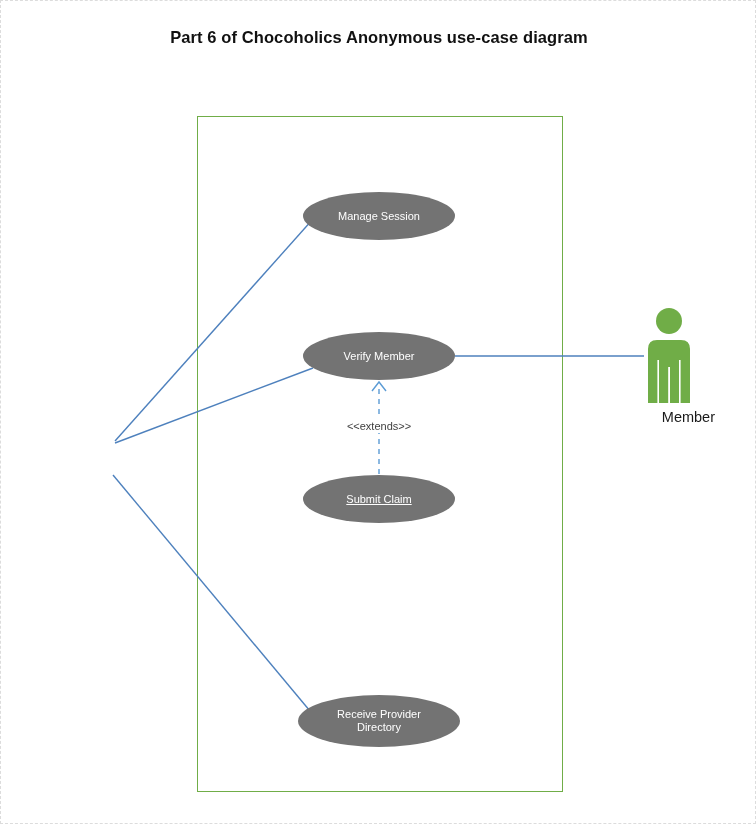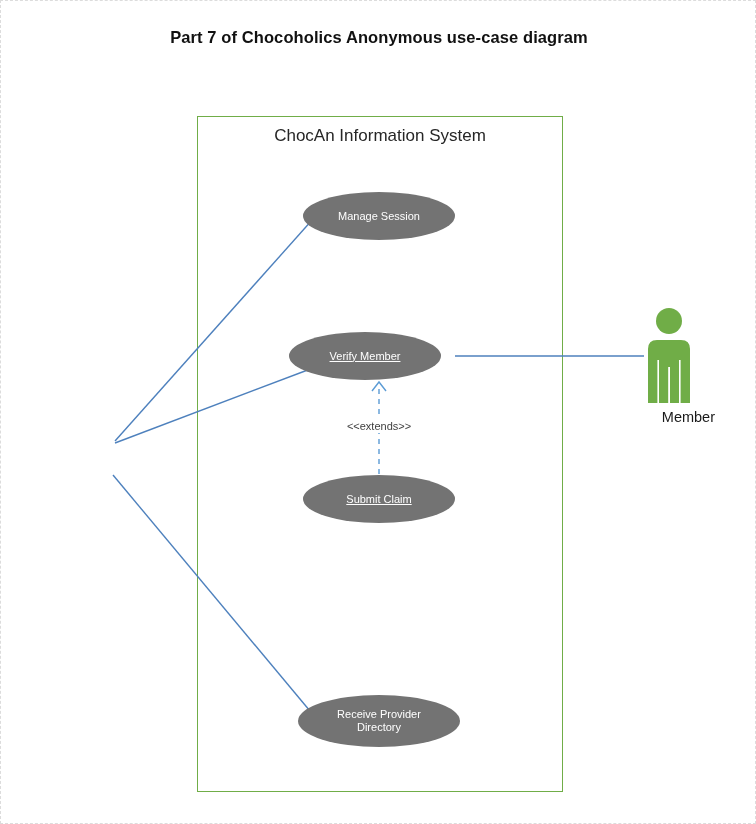--- a/index.html
+++ b/index.html
@@ -78,21 +78,21 @@
     justify-content: center;
     color: #ffffff;
     font-size: 11px;
     text-align: center;
     line-height: 1.18;
     box-sizing: border-box;
     padding: 0 10px;
   }
 
   .uc-manage-session   { left: 302px; top: 191px; width: 152px; height: 48px; }
-  .uc-verify-member    { left: 288px; top: 331px; width: 152px; height: 48px; text-decoration: underline; }
+  .uc-verify-member    { left: 302px; top: 331px; width: 152px; height: 48px; }
   .uc-submit-claim     { left: 302px; top: 474px; width: 152px; height: 48px; text-decoration: underline; }
   .uc-receive-dir      { left: 297px; top: 694px; width: 162px; height: 52px; }
 
   
   .extends-label {
     position: absolute;
     left: 330px;
     top: 418px;
     width: 96px;
     text-align: center;
@@ -120,25 +120,24 @@
     color: #1a1a1a;
   }
   .actor-provider { left: 42px; top: 404px; }
   .actor-member   { left: 622px; top: 304px; }
 </style>
 </head>
 <body>
 
 <div id="canvas">
 
-  <div class="diagram-title">Part 7 of Chocoholics Anonymous use-case diagram</div>
+  <div class="diagram-title">Part 6 of Chocoholics Anonymous use-case diagram</div>
 
   <div class="system-boundary"></div>
 
-  <div class="system-boundary-label">ChocAn Information System</div>
 
   <svg id="links" viewBox="0 0 756 824" width="756" height="824">
 
     <line x1="114" y1="440" x2="312" y2="218" stroke="#4E81BD" stroke-width="1.4"></line>
 
     <line x1="114" y1="442" x2="312" y2="367" stroke="#4E81BD" stroke-width="1.4"></line>
 
     <line x1="112" y1="474" x2="309" y2="710" stroke="#4E81BD" stroke-width="1.4"></line>
 
     <line x1="454" y1="355" x2="643" y2="355" stroke="#4E81BD" stroke-width="1.4"></line>

